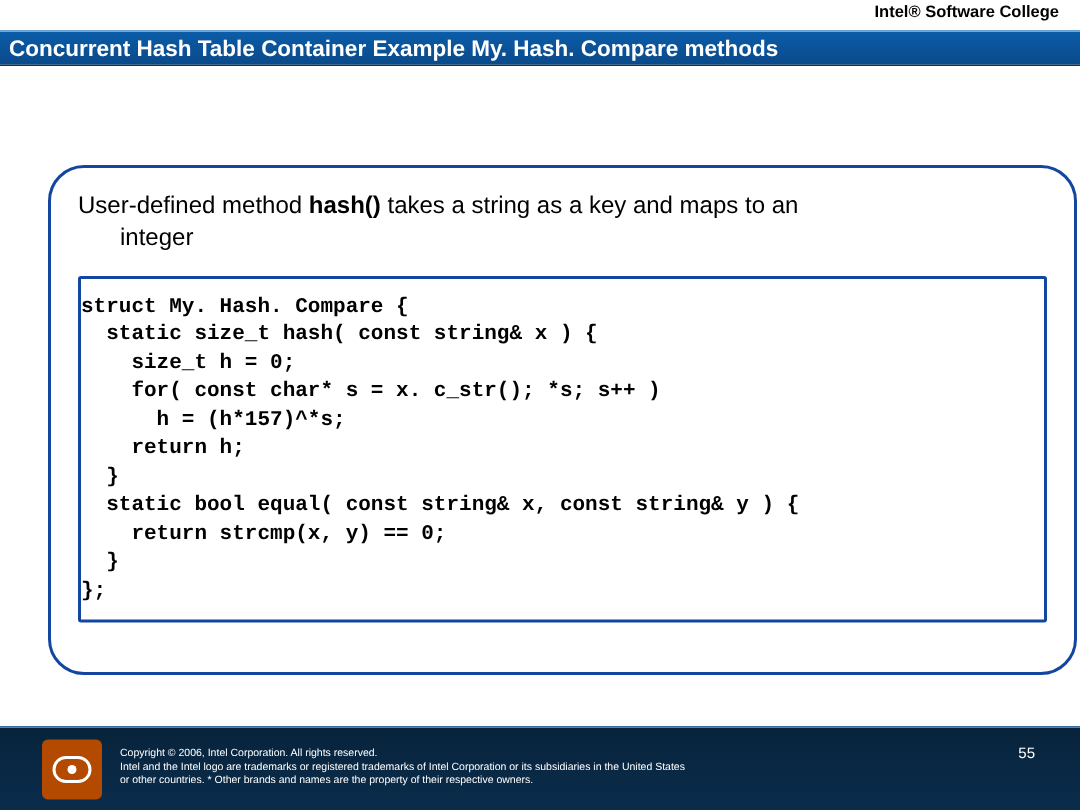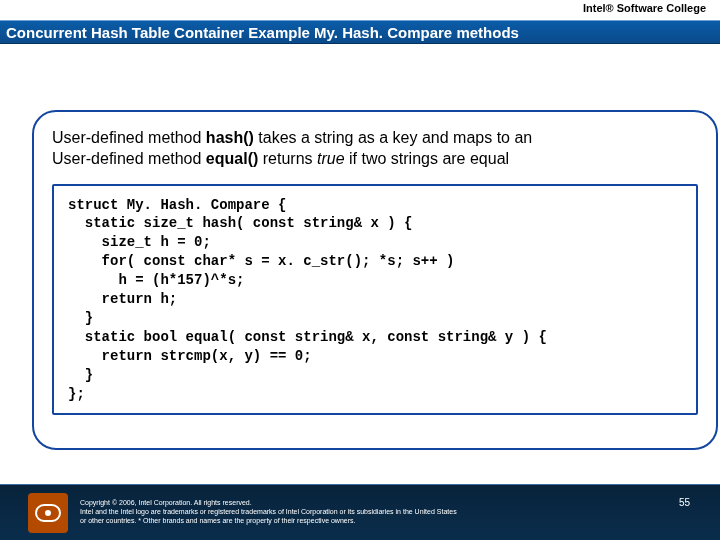--- a/index.html
+++ b/index.html
@@ -62,21 +62,21 @@
     color: #000;
     line-height: 1.3;
     margin-bottom: 14px;
   }
   .body-text .l2 {
     margin-left: 28px;
   }
   .code-box {
     border: 2px solid #1246a0;
     border-radius: 2px;
-    padding: 10px 14px;
+    padding: 10px 0;
     font-family: "Courier New", monospace;
     font-size: 14px;
     font-weight: bold;
     line-height: 1.35;
     white-space: pre;
     color: #000;
     background: #fff;
   }
   .footer {
     position: absolute;
@@ -157,23 +157,21 @@
   <div class="title-band">
     <span>Concurrent Hash Table Container Example My. Hash. Compare methods</span>
   </div>
 
   <div class="outer-box">
 
     <div class="body-text">
       <div>
         <span>User-defined method </span><b>hash()</b><span> takes a string as a key and maps to an</span>
       </div>
-      <div>
-        <span>User-defined method </span><b>equal()</b><span> returns </span><i>true</i><span> if two strings are equal</span>
-      </div>
+      <div class="l2">integer</div>
     </div>
 
     <div class="code-box">struct My. Hash. Compare {
   static size_t hash( const string&amp; x ) {
     size_t h = 0;
     for( const char* s = x. c_str(); *s; s++ )
       h = (h*157)^*s;
     return h;
   }
   static bool equal( const string&amp; x, const string&amp; y ) {

